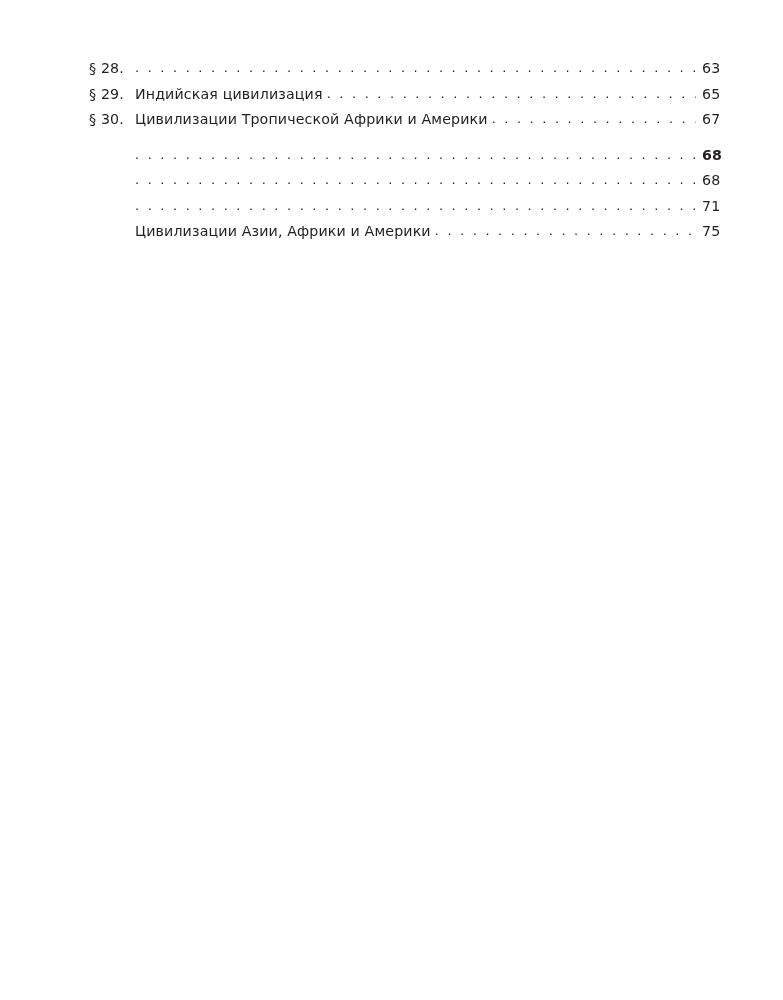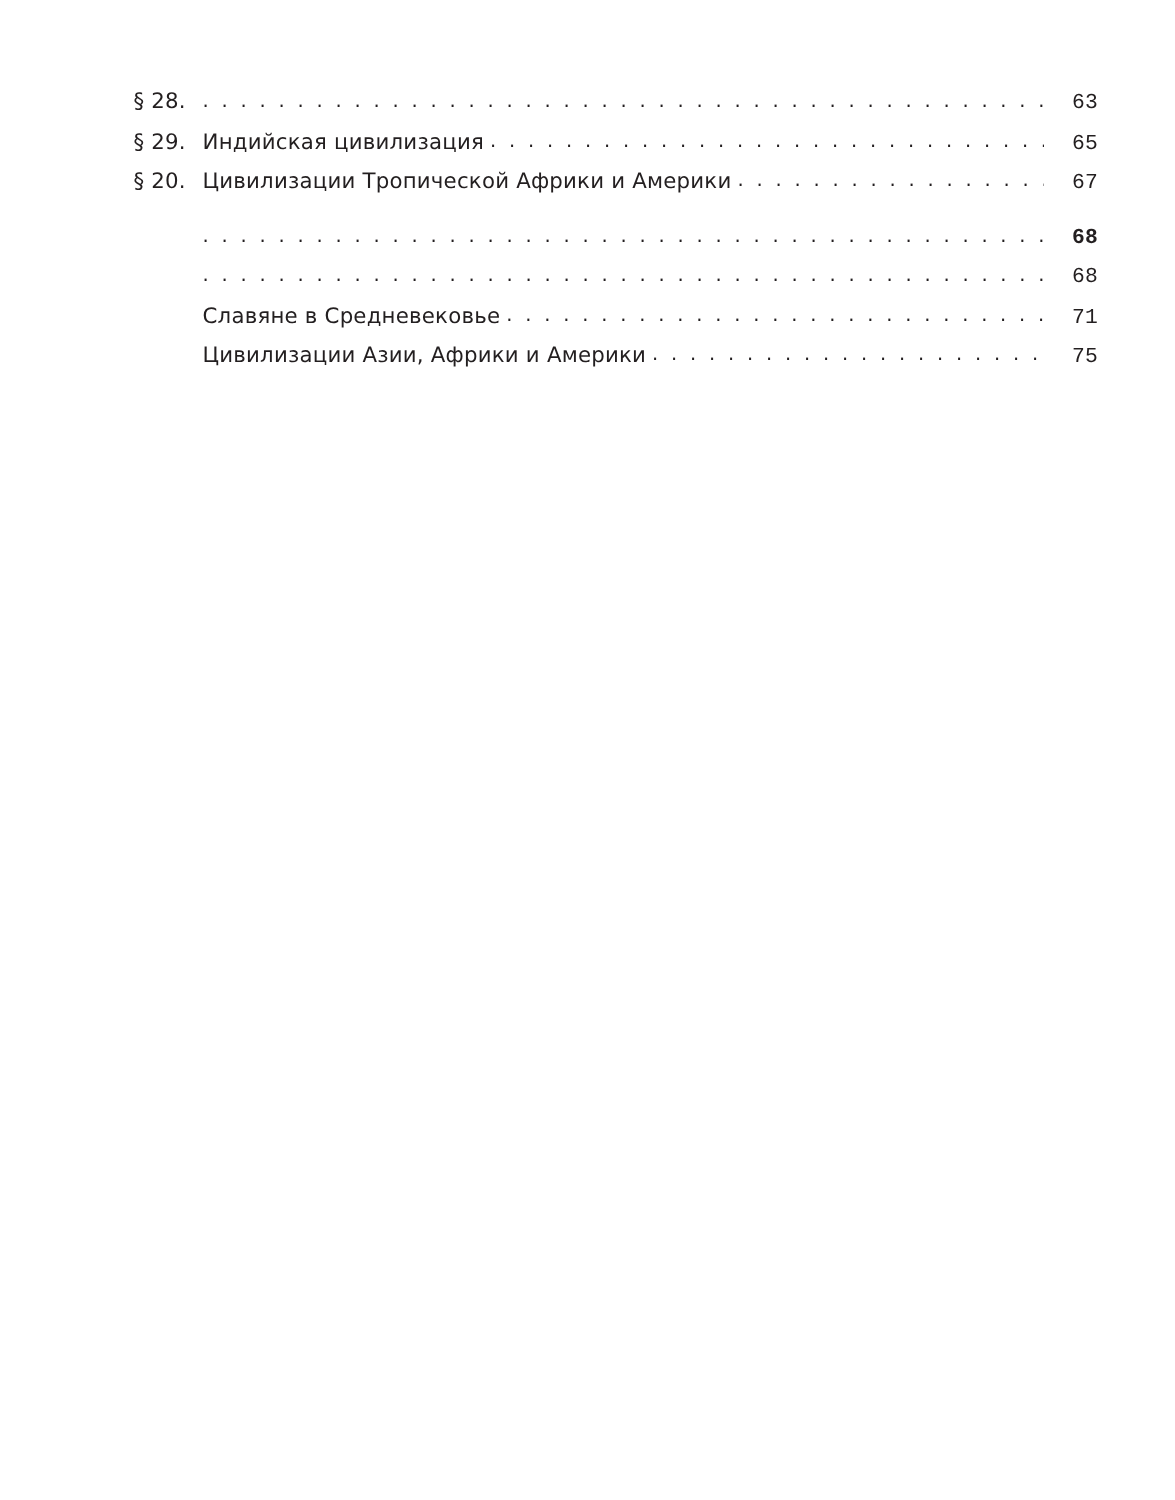--- a/index.html
+++ b/index.html
@@ -54,24 +54,23 @@
     white-space: nowrap;
     position: relative;
     top: -1px;
     color: #231f20;
     letter-spacing: 2.2px;
     font-size: 13px;
   }
   .page-num {
     flex: 0 0 auto;
     width: 30px;
-    text-align: right;
+    text-align: left;
     white-space: nowrap;
     padding-left: 6px;
-    font-family: Liberation Mono, monospace;
   }
   .group-gap {
     height: 10px;
   }
 </style>
 </head>
 <body>
 
 <div class="page">
   <div class="toc" id="toc-root">
@@ -80,39 +79,38 @@
         <span class="leader">. . . . . . . . . . . . . . . . . . . . . . . . . . . . . . . . . . . . . . . . . . . . . . . . . . . . . . . . . . . . . . . . . . . . . . . . . . . . . . . . . . . . . . . . . . . . . . . . . . . . . . . . . . . . . . . . . . . . . . . </span>
         <span class="page-num">63</span>
       </div>
       <div class="toc-entry">
         <span class="num">§ 29.</span>
         <span class="title">Индийская цивилизация</span>
         <span class="leader">. . . . . . . . . . . . . . . . . . . . . . . . . . . . . . . . . . . . . . . . . . . . . . . . . . . . . . . . . . . . . . . . . . . . . . . . . . . . . . . . . . . . . . . . . . . . . . . . . . . . . . . . . . . . . . . . . . . . . . . </span>
         <span class="page-num">65</span>
       </div>
       <div class="toc-entry">
-        <span class="num">§ 20.</span>
+        <span class="num">§ 30.</span>
         <span class="title">Цивилизации Тропической Африки и Америки</span>
         <span class="leader">. . . . . . . . . . . . . . . . . . . . . . . . . . . . . . . . . . . . . . . . . . . . . . . . . . . . . . . . . . . . . . . . . . . . . . . . . . . . . . . . . . . . . . . . . . . . . . . . . . . . . . . . . . . . . . . . . . . . . . . </span>
         <span class="page-num">67</span>
       </div>
       <div class="group-gap"></div>
       <div class="toc-entry bold">
         <span class="num"></span>
         <span class="leader">. . . . . . . . . . . . . . . . . . . . . . . . . . . . . . . . . . . . . . . . . . . . . . . . . . . . . . . . . . . . . . . . . . . . . . . . . . . . . . . . . . . . . . . . . . . . . . . . . . . . . . . . . . . . . . . . . . . . . . . </span>
         <span class="page-num">68</span>
       </div>
       <div class="toc-entry">
         <span class="num"></span>
         <span class="leader">. . . . . . . . . . . . . . . . . . . . . . . . . . . . . . . . . . . . . . . . . . . . . . . . . . . . . . . . . . . . . . . . . . . . . . . . . . . . . . . . . . . . . . . . . . . . . . . . . . . . . . . . . . . . . . . . . . . . . . . </span>
         <span class="page-num">68</span>
       </div>
       <div class="toc-entry">
         <span class="num"></span>
-        <span class="title">Славяне в Средневековье</span>
         <span class="leader">. . . . . . . . . . . . . . . . . . . . . . . . . . . . . . . . . . . . . . . . . . . . . . . . . . . . . . . . . . . . . . . . . . . . . . . . . . . . . . . . . . . . . . . . . . . . . . . . . . . . . . . . . . . . . . . . . . . . . . . </span>
         <span class="page-num">71</span>
       </div>
       <div class="toc-entry">
         <span class="num"></span>
         <span class="title">Цивилизации Азии, Африки и Америки</span>
         <span class="leader">. . . . . . . . . . . . . . . . . . . . . . . . . . . . . . . . . . . . . . . . . . . . . . . . . . . . . . . . . . . . . . . . . . . . . . . . . . . . . . . . . . . . . . . . . . . . . . . . . . . . . . . . . . . . . . . . . . . . . . . </span>
         <span class="page-num">75</span>
       </div>
     </div>

